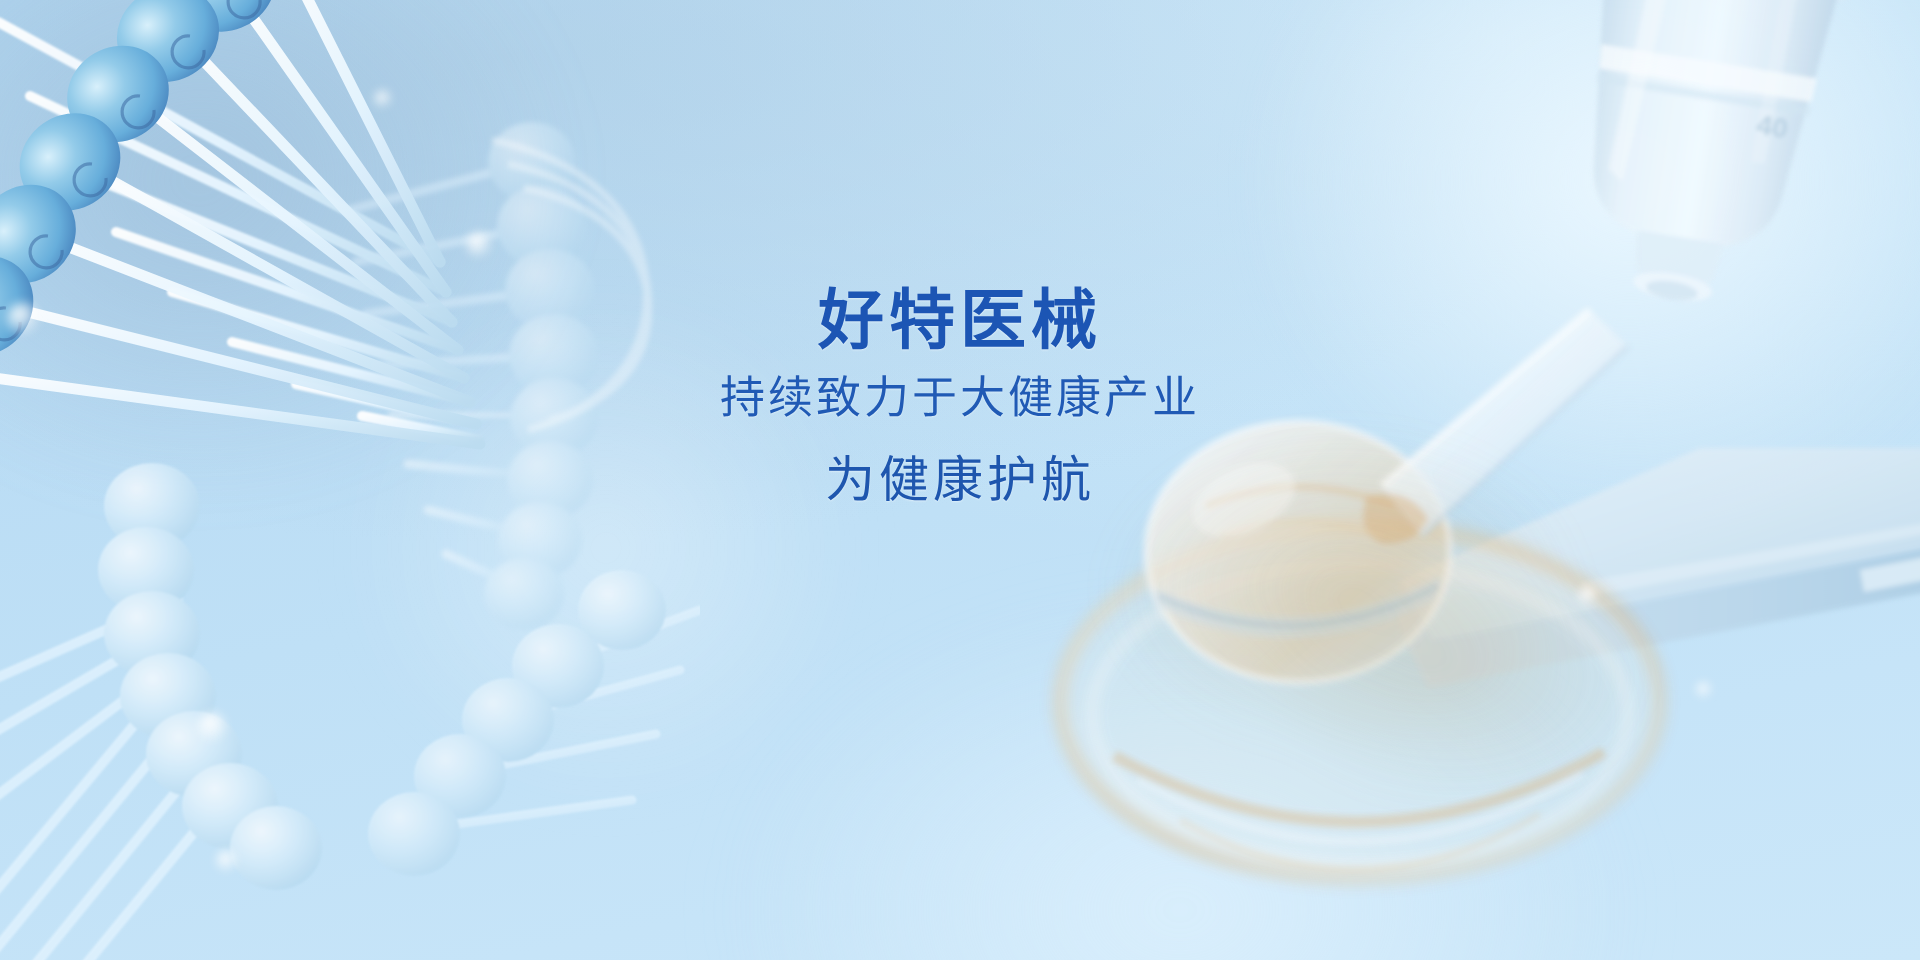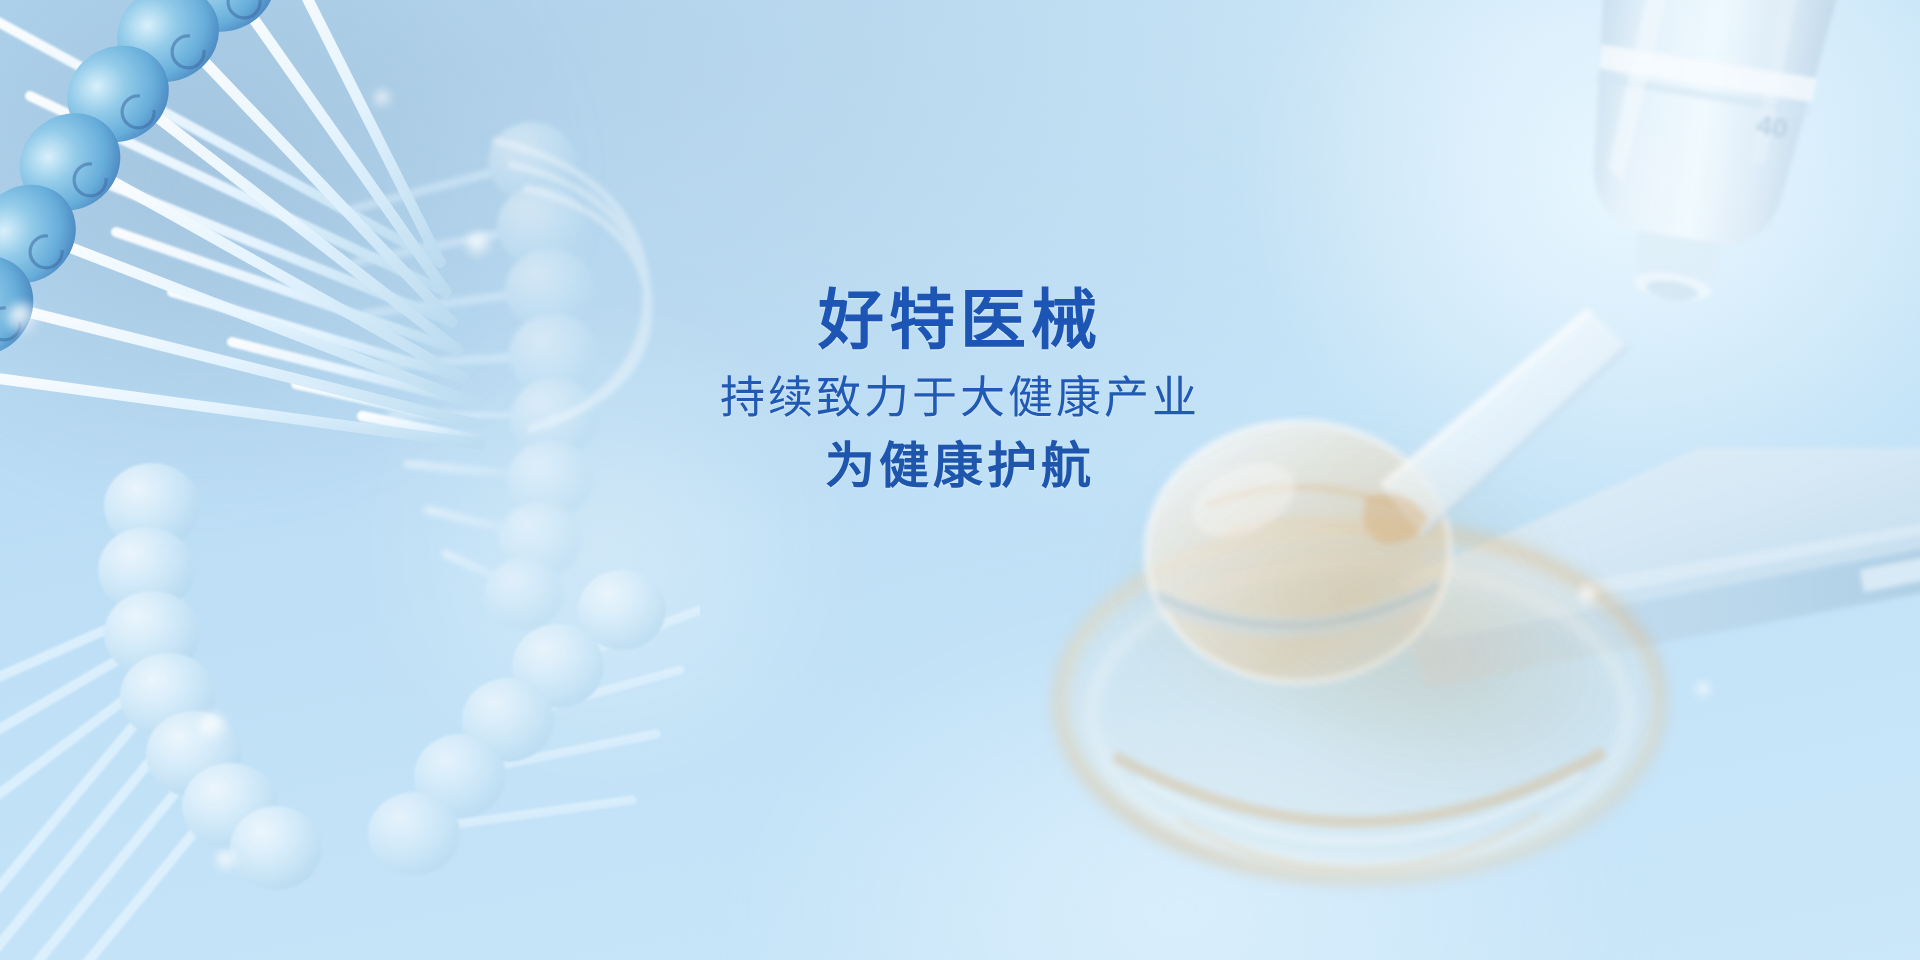--- a/index.html
+++ b/index.html
@@ -72,22 +72,22 @@
     color:#1c55b4; line-height:1.05;
     text-shadow:0 1px 2px rgba(255,255,255,.45);
   }
   .subtitle{
     margin-top:18px;
     font-size:45px; font-weight:400; letter-spacing:3px;
     color:#205ab5; line-height:1.1;
     text-shadow:0 1px 2px rgba(255,255,255,.40);
   }
   .tagline{
-    margin-top:16px;
-    font-size:50px; font-weight:700; letter-spacing:4px;
+    margin-top:30px;
+    font-size:50px; font-weight:400; letter-spacing:4px;
     color:#1e56ae; line-height:1.1;
     text-shadow:0 1px 2px rgba(255,255,255,.45);
   }
 </style>
 </head>
 <body>
 
 <div class="banner">
 
   <div class="glow glow-a"></div>

